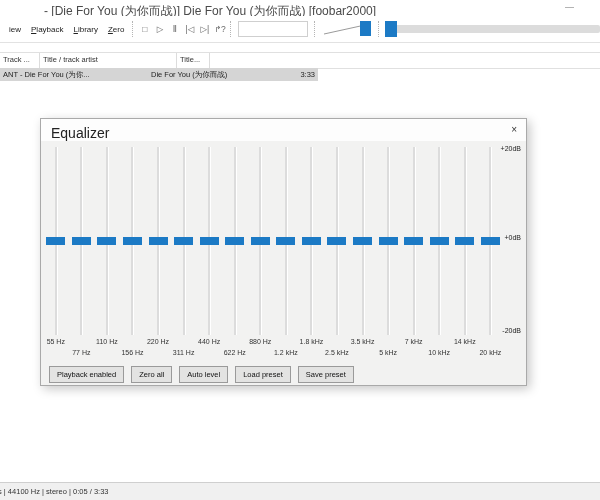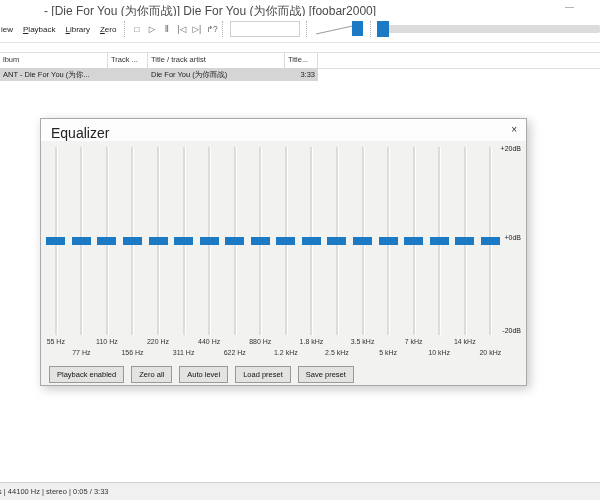--- a/index.html
+++ b/index.html
@@ -62,21 +62,21 @@
 <body>
 
 <div id="screen">
 
   <div class="titlebar">
     <span class="title">- [Die For You (为你而战)] Die For You (为你而战)  [foobar2000]</span>
     <span class="minbtn">—</span>
   </div>
 
   <div class="menubar">
-    <span id="menu-items" style="display:flex;align-items:center;">
+    <span id="menu-items" style="display:flex;align-items:center;padding-left:8px;">
         <span class="menu-item first">iew</span>
         <span class="menu-item key">Playback</span>
         <span class="menu-item key">Library</span>
         <span class="menu-item key">Zero</span>
       </span>
     <span class="grip"></span>
     <span id="tb-buttons" style="display:flex;align-items:center;">
         <span class="tool-btn">□</span>
         <span class="tool-btn">▷</span>
         <span class="tool-btn">Ⅱ</span>
@@ -94,21 +94,20 @@
       <span class="volhandle"></span>
     </span>
     <span class="grip"></span>
     <span class="seekwrap">
       <span class="seektrack"></span>
       <span class="seekhandle"></span>
     </span>
   </div>
 
   <div class="pl-header" id="pl-header">
-      <div class="pl-h-cell" style="width: 108px;">lbum</div>
       <div class="pl-h-cell" style="width: 40px;">Track ...</div>
       <div class="pl-h-cell" style="width: 137px;">Title / track artist</div>
       <div class="pl-h-cell" style="width: 33px;">Title...</div>
     </div>
   <div class="pl-row" id="pl-row">
       <div class="pl-cell" style="width: 108px;">ANT - Die For You (为你...</div>
       <div class="pl-cell" style="width: 40px;"></div>
       <div class="pl-cell" style="width: 137px;">Die For You (为你而战)</div>
       <div class="pl-cell num" style="width: 33px; text-align: right;">3:33</div>
     </div>

